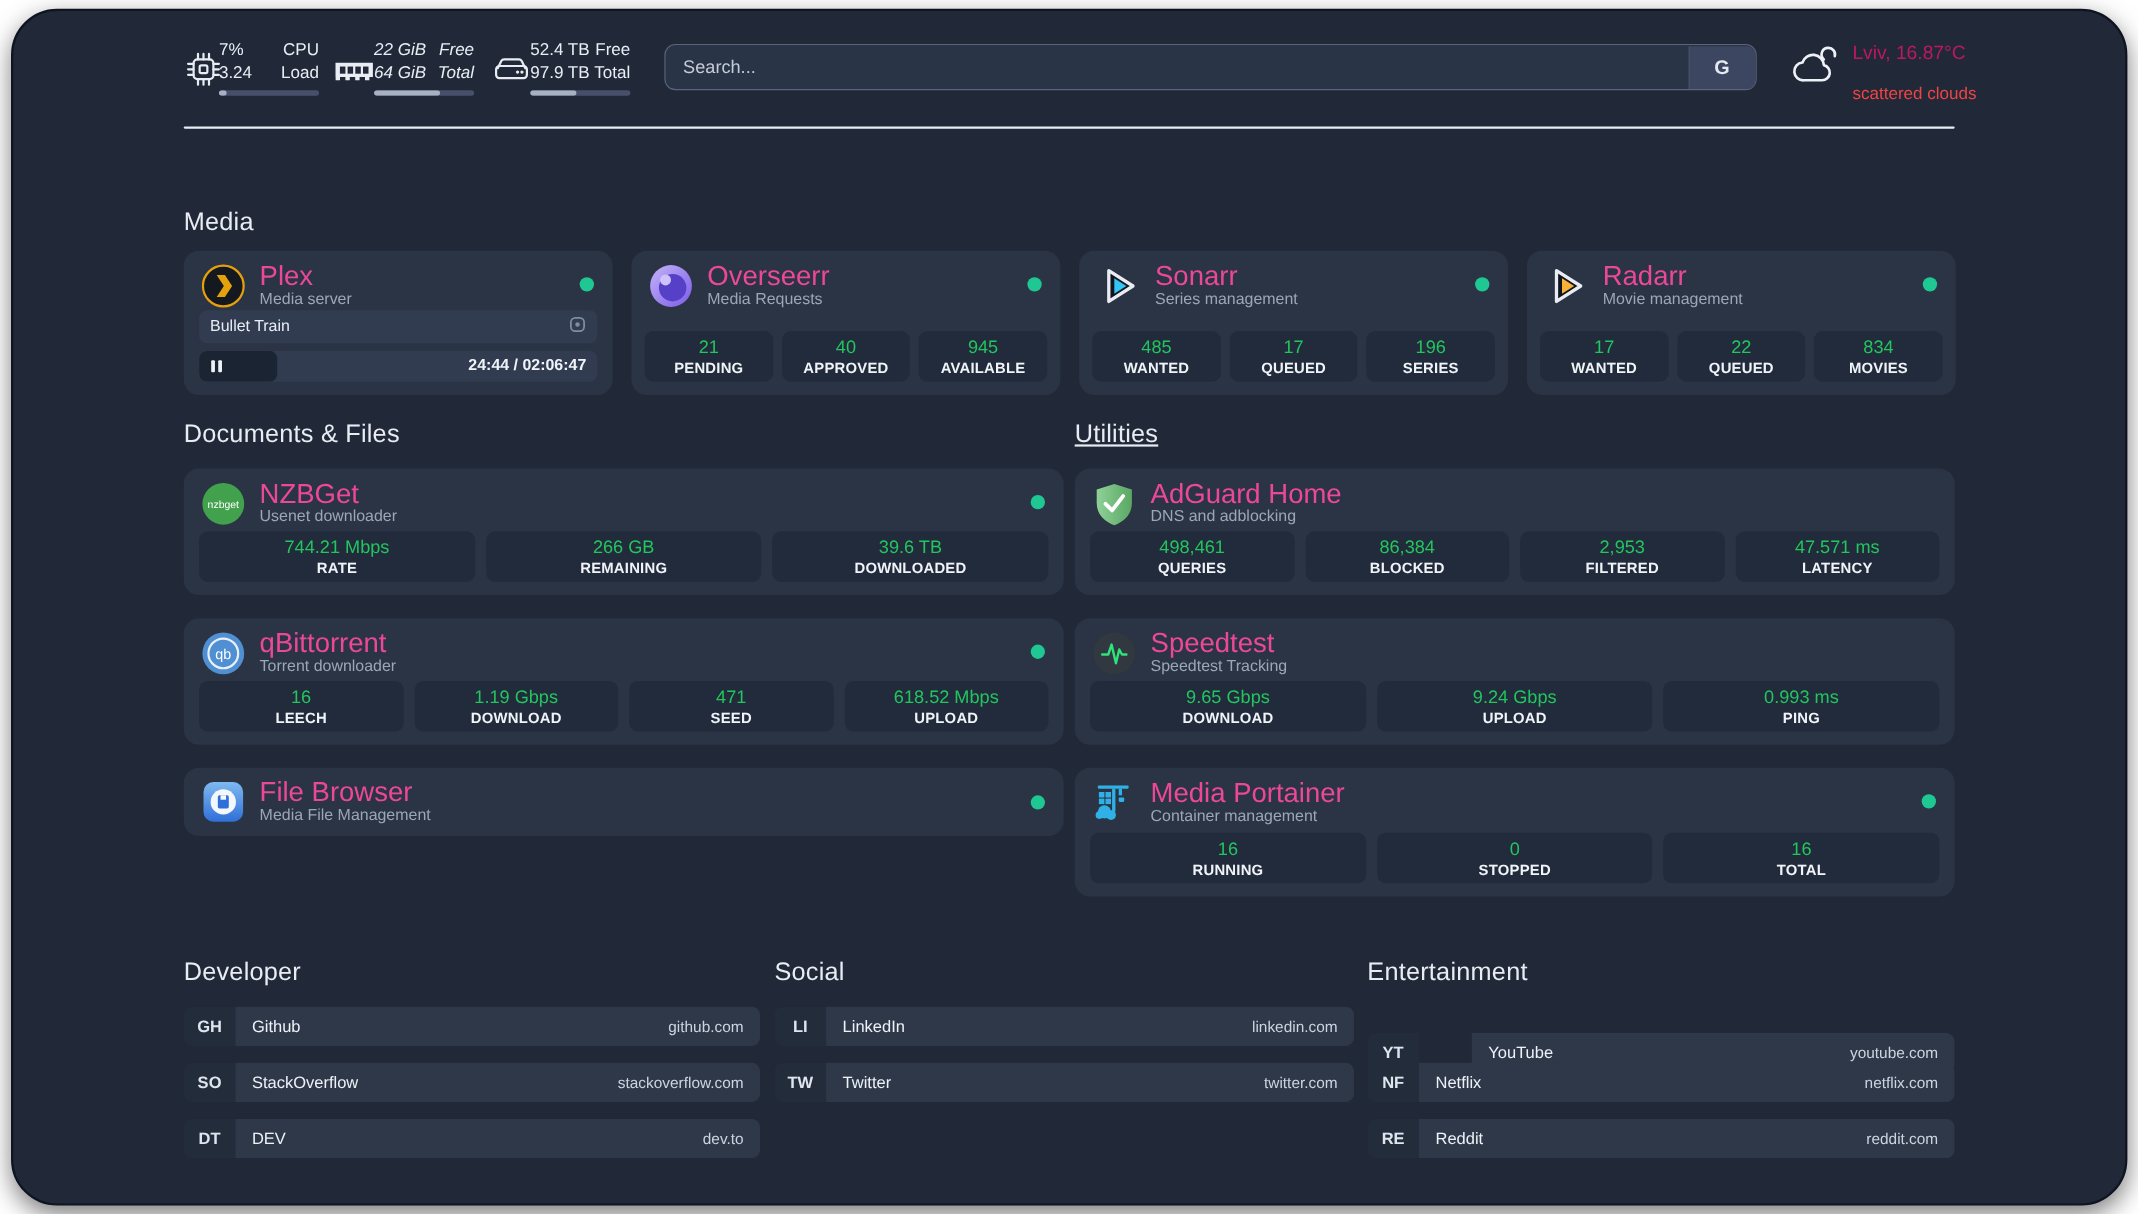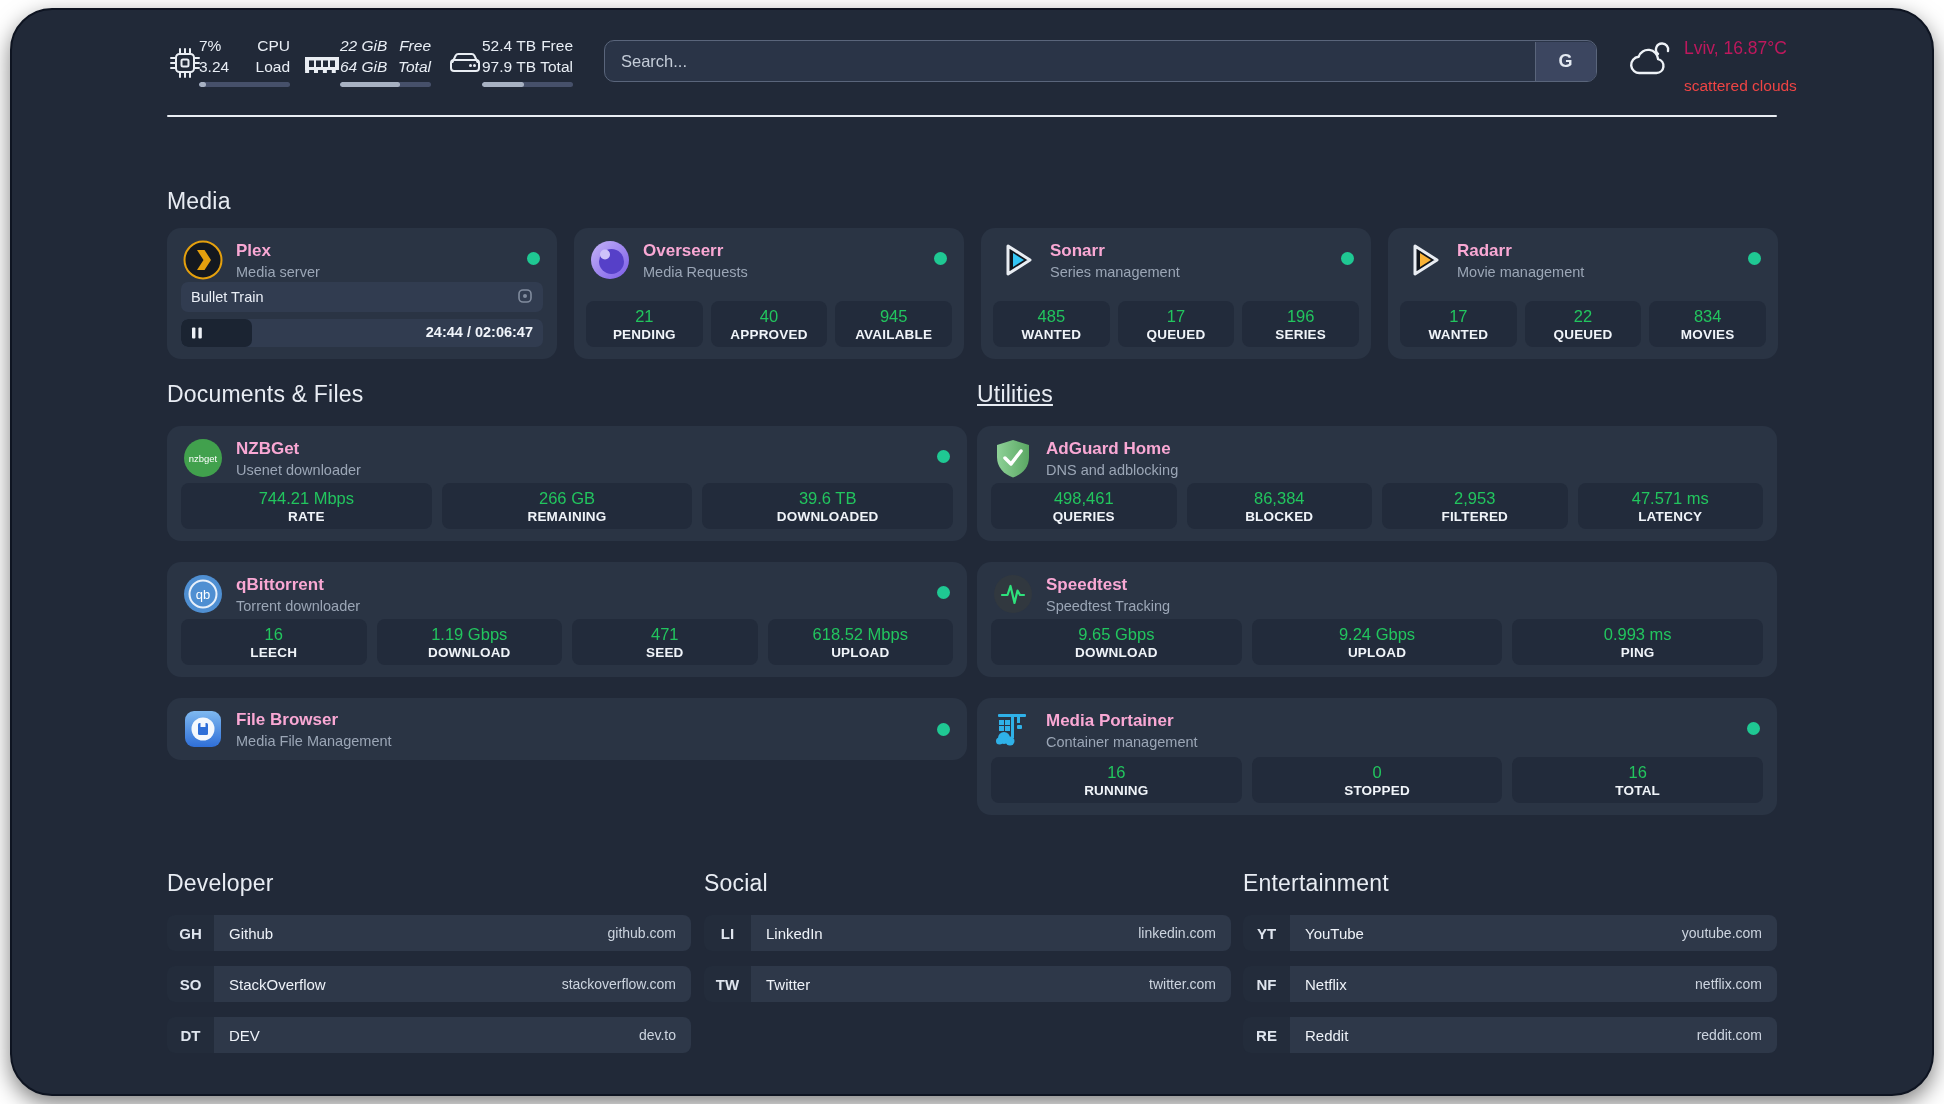--- a/index.html
+++ b/index.html
@@ -23,21 +23,21 @@
   .weather-cond{position:absolute;left:1684px;top:77px;font-size:15.5px;color:#ef4444;}
 
   .divider{position:absolute;left:167px;top:115px;width:1610px;height:2px;background:#e9edf3;border-radius:1px;}
 
   
   .sec-title{position:absolute;font-size:23px;font-weight:500;color:#e8ecf3;letter-spacing:.2px;}
 
   .card{position:absolute;background:#2a3444;border-radius:14px;}
   .app-header{position:absolute;left:16px;top:12px;display:flex;gap:13px;align-items:center;}
   .app-icon{width:40px;height:40px;display:block;flex:0 0 40px;}
-  .app-name{font-size:17px;font-weight:700;color:#f9a8d4;line-height:22px;}
+  .app-name{font-size:25px;font-weight:400;color:#ec4899;line-height:22px;}
   .app-desc{font-size:14.5px;color:#9ba6b6;margin-top:2px;}
   .dot{position:absolute;width:13px;height:13px;border-radius:50%;background:#1fc893;right:17px;top:24px;}
 
   .stats-row{position:absolute;left:14px;right:14px;bottom:12px;display:flex;gap:10px;}
   .stats-row.tight{left:12px;right:12px;gap:8px;}
   .tile{flex:1;height:46px;background:#222b3b;border-radius:8px;display:flex;flex-direction:column;align-items:center;justify-content:center;}
   .tile .v{font-size:16.5px;color:#22c55e;line-height:20px;}
   .tile .l{font-size:13.5px;font-weight:700;color:#f0f4f9;letter-spacing:.2px;line-height:17px;}
 
   
@@ -513,21 +513,21 @@
   </div>
   <div class="bm" style="left:704px;top:966px;width:527px;">
     <div class="abbr">TW</div>
     <div class="pill">
         <span class="name">Twitter</span>
         <span class="url">twitter.com</span>
       </div>
   </div>
 
   <div class="sec-title" style="left:1243px;top:870px;">Entertainment</div>
-  <div class="bm" style="left:1243px;top:915px;width:534px;">
+  <div class="bm" style="left:1243px;top:939px;width:534px;gap:48px;">
     <div class="abbr">YT</div>
     <div class="pill">
         <span class="name">YouTube</span>
         <span class="url">youtube.com</span>
       </div>
   </div>
   <div class="bm" style="left:1243px;top:966px;width:534px;">
     <div class="abbr">NF</div>
     <div class="pill">
         <span class="name">Netflix</span>

